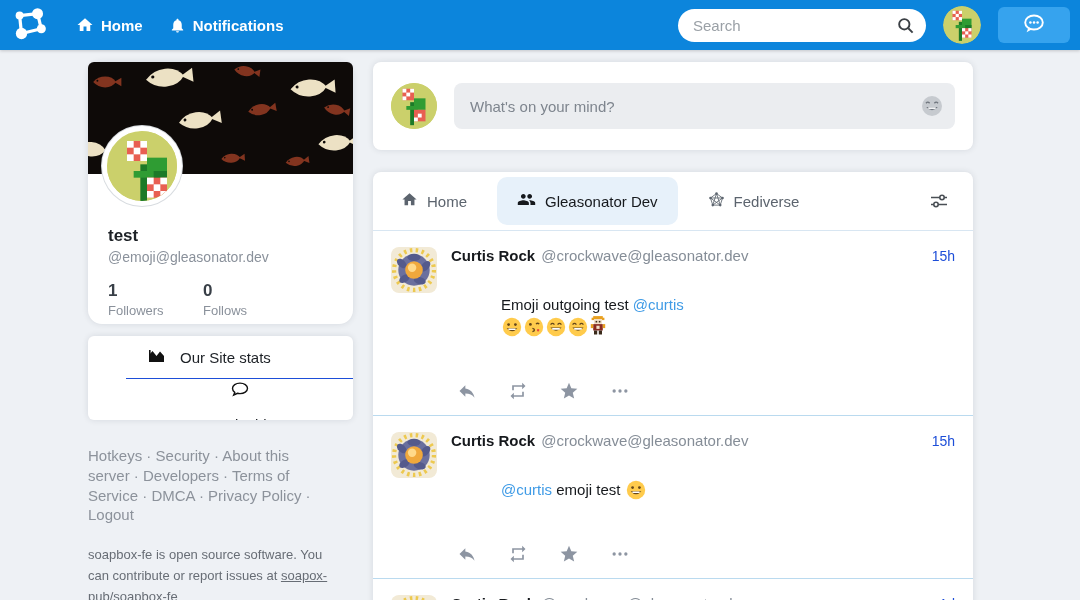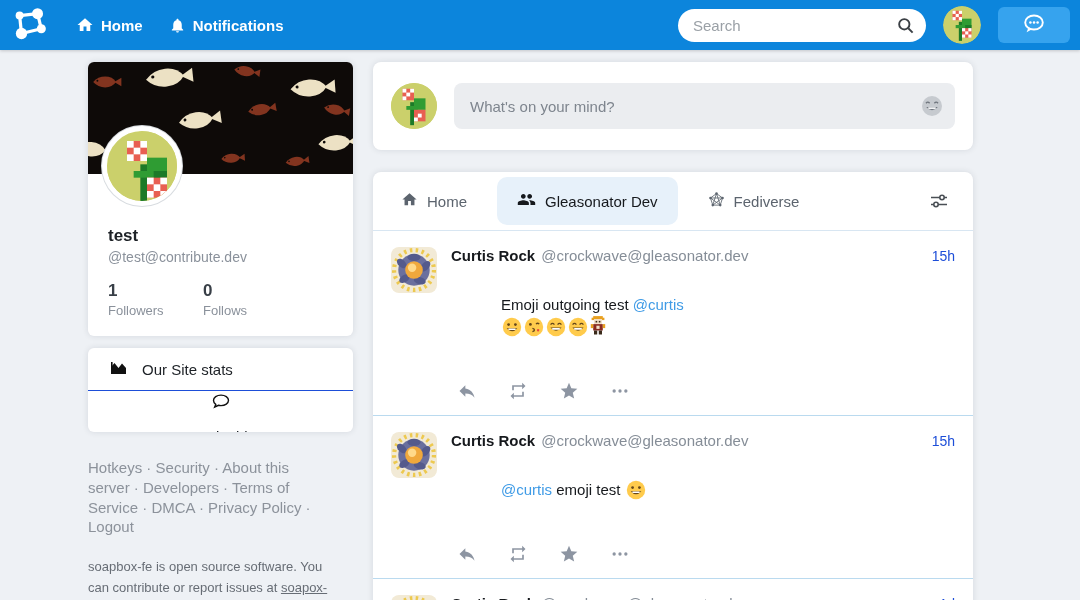--- a/index.html
+++ b/index.html
@@ -20,34 +20,34 @@
   .nav-avatar { width:38px; height:38px; border-radius:50%; margin:0 17px; overflow:hidden; flex:none; cursor:pointer; }
   .chat-btn { width:72px; height:36px; background:#36a3ee; border:none; border-radius:6px; margin-right:10px;
               display:flex; align-items:center; justify-content:center; cursor:pointer; }
 
   
   .layout { display:flex; gap:20px; padding:62px 0 0 88px; align-items:flex-start; }
   .card { background:#fff; border-radius:6px; box-shadow:0 0 6px rgba(31,45,61,.12); }
 
   
   .sidebar { width:265px; flex:none; }
-  .profile-card { position:relative; padding-bottom:18px; }
+  .profile-card { position:relative; padding-bottom:6px;border-radius:14px; }
   .banner { width:265px; height:112px; border-radius:6px 6px 0 0; display:block; }
   .profile-avatar { position:absolute; top:64px; left:14px; width:80px; height:80px; border-radius:50%;
                     border:5px solid #fff; overflow:hidden; background:#cbd06b; box-shadow:0 0 0 1px #d8dce0; }
   .profile-info { padding:52px 20px 0 20px; }
   .profile-name { font-size:17px; font-weight:bold; color:#1d2126; }
   .profile-handle { font-size:14px; color:#8a919b; margin-top:3px; }
   .stats { display:flex; padding:16px 20px 0 20px; }
   .stat { width:95px; cursor:pointer; }
   .stat-value { font-size:17px; font-weight:bold; color:#383f47; }
   .stat-label { font-size:13px; color:#8a919b; margin-top:2px; }
 
   .menu-card { margin-top:12px; overflow:hidden; }
-  .menu-row { height:42px; display:flex; align-items:center; gap:14px; padding:0 20px; font-size:15px; color:#1d2126; cursor:pointer; }
+  .menu-row { height:42px; display:flex; align-items:center; gap:14px; padding:0 20px; font-size:15px; color:#1d2126; cursor:pointer;margin-left:38px; }
   .menu-row + .menu-row { border-top:1px solid #1d4ed8;flex-direction:column; }
 
   .side-footer { margin-top:26px; width:232px; font-size:15px; color:#8c929b; line-height:1.32; }
   .side-footer a { color:#8c929b; text-decoration:none; cursor:pointer; }
   .small-print { margin-top:20px; width:254px; font-size:13px; color:#676d75; line-height:1.6; }
   .small-print .uline { text-decoration:underline; cursor:pointer; }
 
   
   .main { width:600px; flex:none; }
   .composer-card { display:flex; align-items:center; gap:17px; padding:21px 18px; border-radius:8px; }
@@ -206,21 +206,21 @@
           <rect x="12" y="14" width="2" height="2" fill="#fff"></rect>
             <rect x="16" y="14" width="2" height="2" fill="#fff"></rect>
           <rect x="14" y="16" width="2" height="2" fill="#fff"></rect>
             <rect x="12" y="18" width="2" height="2" fill="#fff"></rect>
           <rect x="16" y="18" width="2" height="2" fill="#fff"></rect>
         </svg>
       </div>
 
       <div class="profile-info">
         <div class="profile-name">test</div>
-        <div class="profile-handle">@test@contribute.dev</div>
+        <div class="profile-handle">@emoji@gleasonator.dev</div>
       </div>
       <div class="stats">
         <div class="stat">
           <div class="stat-value">1</div>
           <div class="stat-label">Followers</div>
         </div>
         <div class="stat">
           <div class="stat-value">0</div>
           <div class="stat-label">Follows</div>
         </div>

